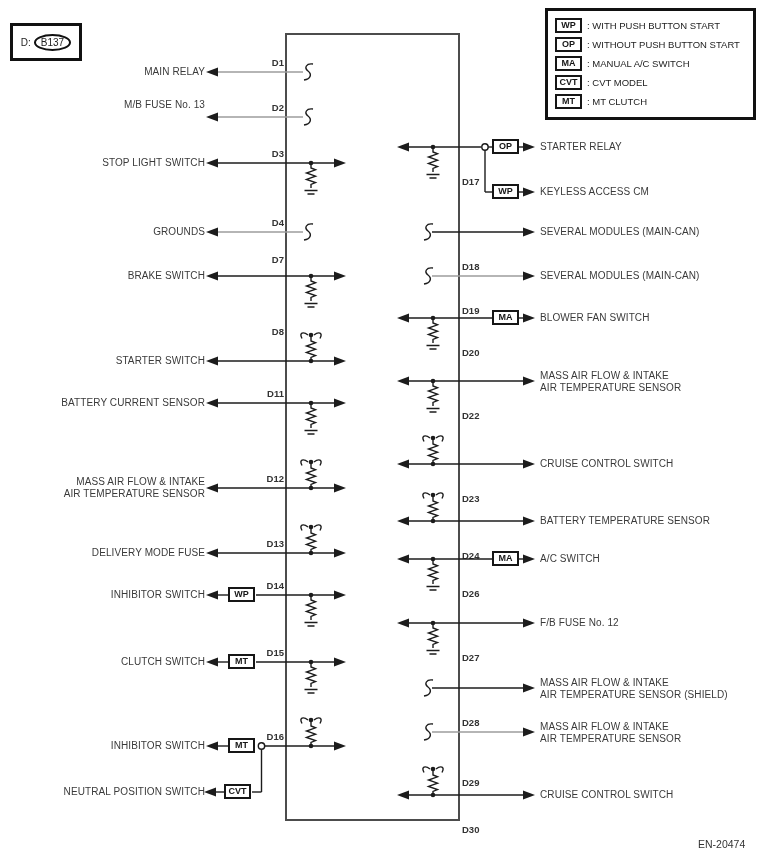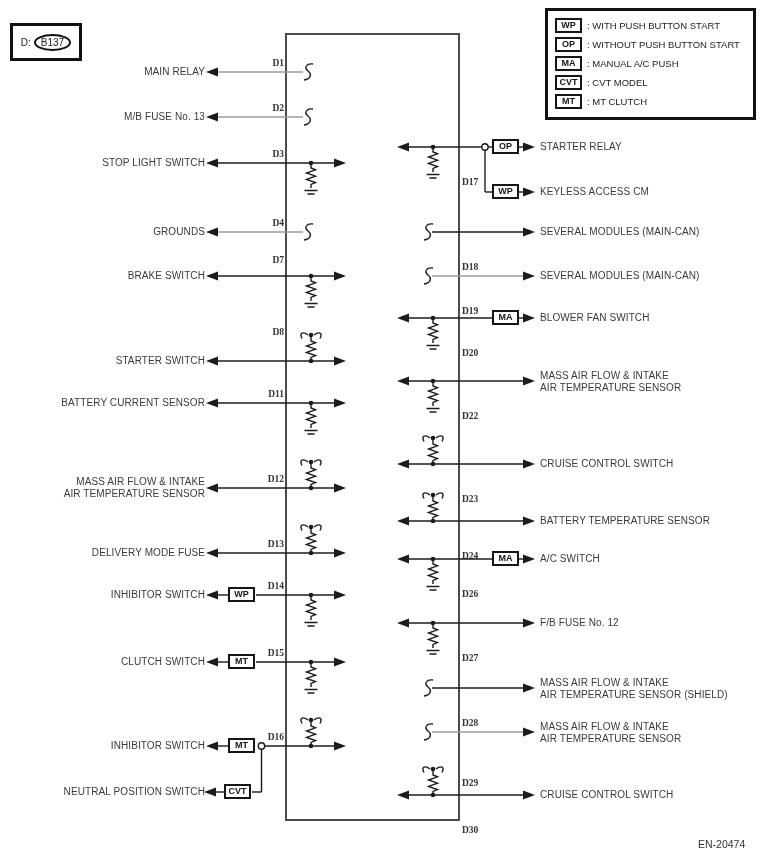--- a/index.html
+++ b/index.html
@@ -1,21 +1,21 @@
 <!DOCTYPE html>
 <html><head>
 <meta charset="utf-8">
 <style>
   html,body{margin:0;padding:0;background:#fff;}
   .stage{position:relative;width:768px;height:860px;background:#ffffff;overflow:hidden;
          font-family:"Liberation Sans", sans-serif;color:#3a3a3a;}
   .lbl{position:absolute;font-size:10px;line-height:12px;letter-spacing:.1px;white-space:pre-line;color:#3a3a3a;}
   .lbl.left{left:10px;width:195px;text-align:right;}
   .lbl.right{left:540px;text-align:left;}
-  .pin{position:absolute;font-size:9.5px;font-weight:bold;color:#333;line-height:12px;font-family:Liberation Serif, serif;}
+  .pin{position:absolute;font-size:9.5px;font-weight:bold;color:#333;line-height:12px;}
   .pin.pl{left:240px;width:44px;text-align:right;}
   .pin.pr{left:462px;margin-top:44px;}
   .tag{position:absolute;border:2px solid #161616;background:#fff;color:#161616;
        font-size:9px;font-weight:bold;line-height:11px;padding:0 2px;min-width:19px;
        text-align:center;box-sizing:content-box;z-index:3;}
   .ecu{position:absolute;left:285px;top:33px;width:171px;height:784px;border:2px solid #4c4c4c;}
   .conn{position:absolute;left:10px;top:23px;width:66px;height:32px;border:3px solid #111;
         display:flex;align-items:center;justify-content:center;gap:3px;font-size:10px;color:#222;}
   .oval{border:2px solid #111;border-radius:50%;padding:1px 5px;font-size:10px;}
   .legend{position:absolute;left:545px;top:8px;width:192px;border:3px solid #111;
@@ -40,21 +40,21 @@
     <div class="lrow">
       <span class="ltag">WP</span>
       <span>: WITH PUSH BUTTON START</span>
     </div>
     <div class="lrow">
       <span class="ltag">OP</span>
       <span>: WITHOUT PUSH BUTTON START</span>
     </div>
     <div class="lrow">
       <span class="ltag">MA</span>
-      <span>: MANUAL A/C PUSH</span>
+      <span>: MANUAL A/C SWITCH</span>
     </div>
     <div class="lrow">
       <span class="ltag">CVT</span>
       <span>: CVT MODEL</span>
     </div>
     <div class="lrow">
       <span class="ltag">MT</span>
       <span>: MT CLUTCH</span>
     </div>
   </div>
@@ -238,21 +238,21 @@
     </g>
     <g>
       <use href="#sym-arrow-l" x="397" y="795"></use>
       <line x1="409" y1="795" x2="523" y2="795"></line>
       <use href="#sym-pullup" x="433" y="795"></use>
       <use href="#sym-arrow-r" x="535" y="795"></use>
     </g>
   </svg>
 
   <div class="lbl left" style="top:66px">MAIN RELAY</div>
-  <div class="lbl left" style="top:111px">M/B FUSE No. 13</div>
+  <div class="lbl left" style="top:99px">M/B FUSE No. 13</div>
   <div class="lbl left" style="top:157px">STOP LIGHT SWITCH</div>
   <div class="lbl left" style="top:226px">GROUNDS</div>
   <div class="lbl left" style="top:270px">BRAKE SWITCH</div>
   <div class="lbl left" style="top:355px">STARTER SWITCH</div>
   <div class="lbl left" style="top:397px">BATTERY CURRENT SENSOR</div>
   <div class="lbl left" style="top:476px">MASS AIR FLOW &amp; INTAKE
 AIR TEMPERATURE SENSOR</div>
   <div class="lbl left" style="top:547px">DELIVERY MODE FUSE</div>
   <div class="lbl left" style="top:589px">INHIBITOR SWITCH</div>
   <div class="lbl left" style="top:656px">CLUTCH SWITCH</div>

